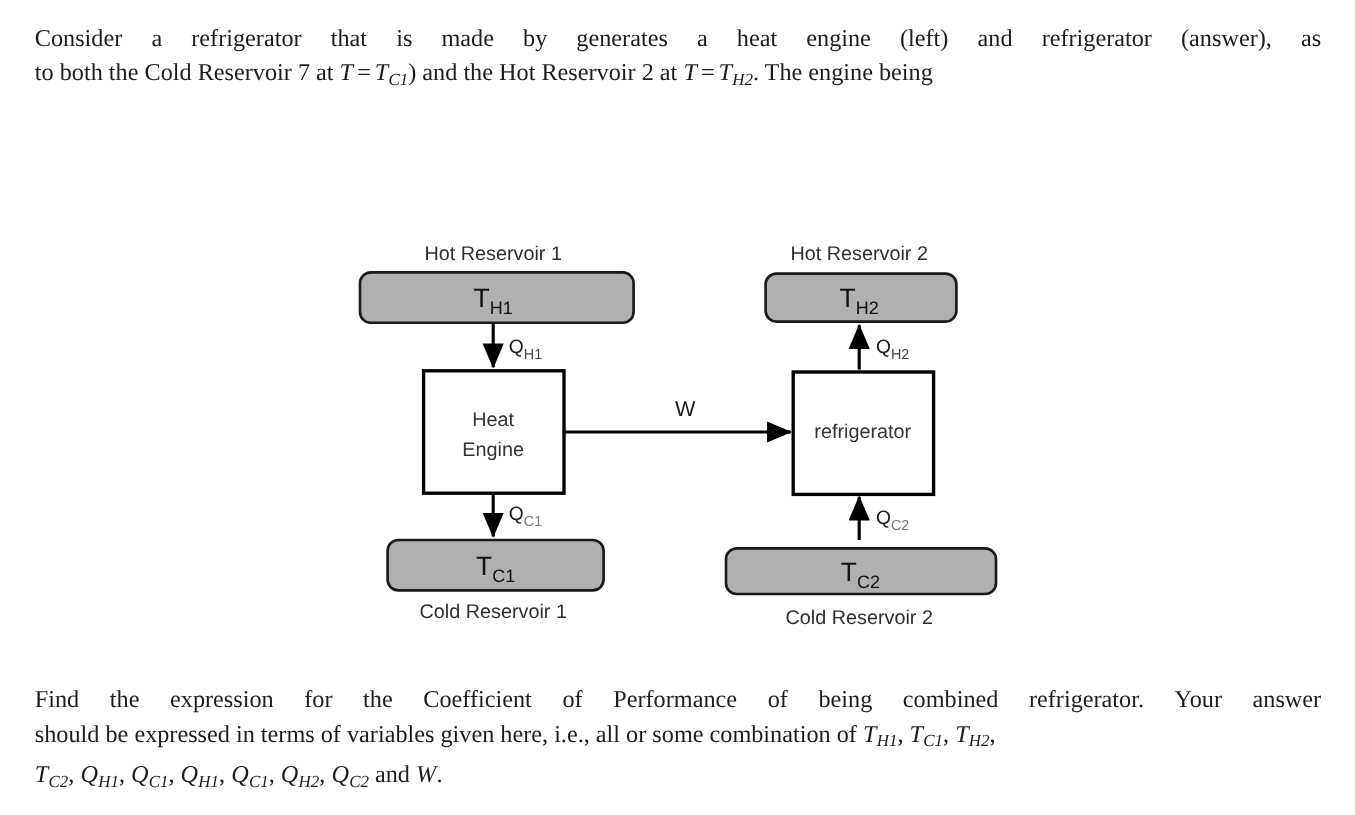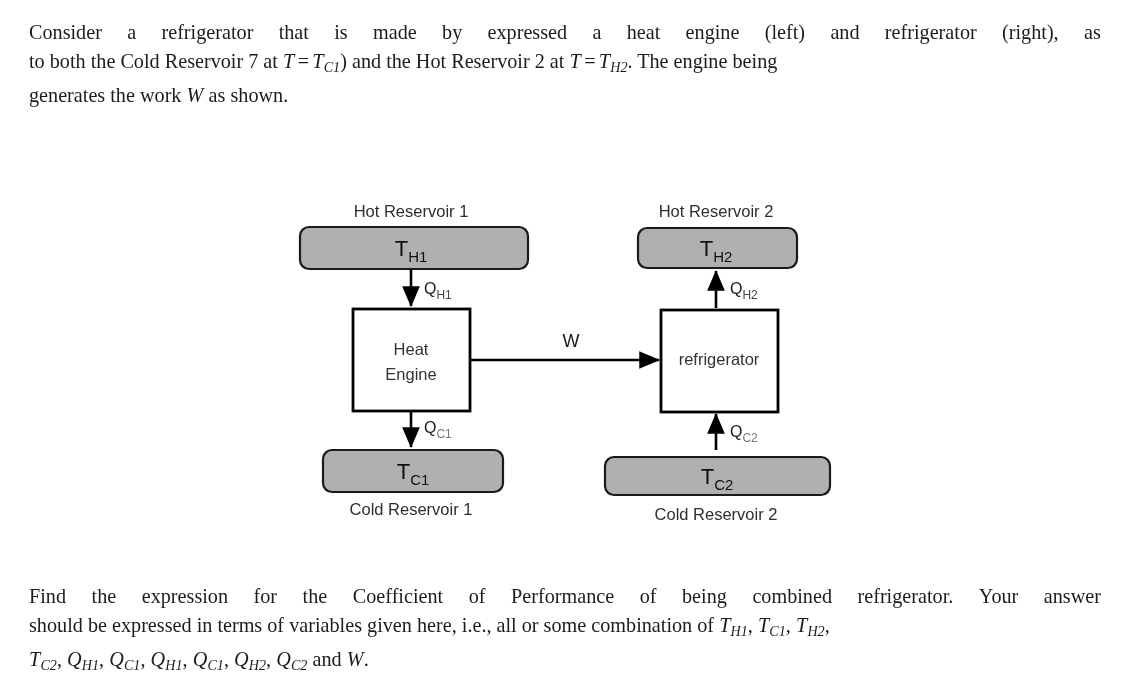--- a/index.html
+++ b/index.html
@@ -29,21 +29,20 @@
   }
   #intro-paragraph {
     left: 29px;
     top: 18px;
     width: 1072px;
   }
   #question-paragraph {
     left: 29px;
     top: 569px;
     width: 1072px;
-    margin-top: 13px;
   }
   .prose .line {
     display: block;
     white-space: nowrap;
   }
   .prose .line.justify {
     display: flex;
     justify-content: space-between;
   }
   .prose .line.justify > .w { white-space: pre; }
@@ -82,42 +81,38 @@
 <div class="prose" id="intro-paragraph">
 
   <span class="line justify">
     <span class="w">Consider</span>
     <span class="w">a</span>
     <span class="w">refrigerator</span>
     <span class="w">that</span>
     <span class="w">is</span>
     <span class="w">made</span>
     <span class="w">by</span>
-    <span class="w">expressed</span>
+    <span class="w">generates</span>
     <span class="w">a</span>
     <span class="w">heat</span>
     <span class="w">engine</span>
     <span class="w">(left)</span>
     <span class="w">and</span>
     <span class="w">refrigerator</span>
-    <span class="w">(right),</span>
+    <span class="w">(answer),</span>
     <span class="w">as</span>
   </span>
 
 
 
   <span class="line"><span>to both the Cold Reservoir 7 at</span>
     <i class="mvar"><span>T</span></i><span class="eq">=</span><i class="mvar"><span>T</span><span class="sub">C1</span></i><span>) and the Hot Reservoir 2 at</span>
     <i class="mvar"><span>T</span></i><span class="eq">=</span><i class="mvar"><span>T</span><span class="sub">H2</span></i><span>.  The engine being</span>
   </span>
 
-  <span class="line"><span>generates the work</span>
-    <i class="mvar"><span>W</span></i>
-    <span>as shown.</span>
-  </span>
 </div>
 
 <div id="diagram">
 <svg width="1129" height="350" viewBox="0 0 1129 350" xmlns="http://www.w3.org/2000/svg">
   <defs>
     <marker id="arrowhead" markerWidth="9" markerHeight="9" refX="7.6" refY="3.4" orient="auto" markerUnits="strokeWidth">
       <path d="M0,0 L8,3.4 L0,6.8 z" fill="#000000"></path>
     </marker>
   </defs>
 

